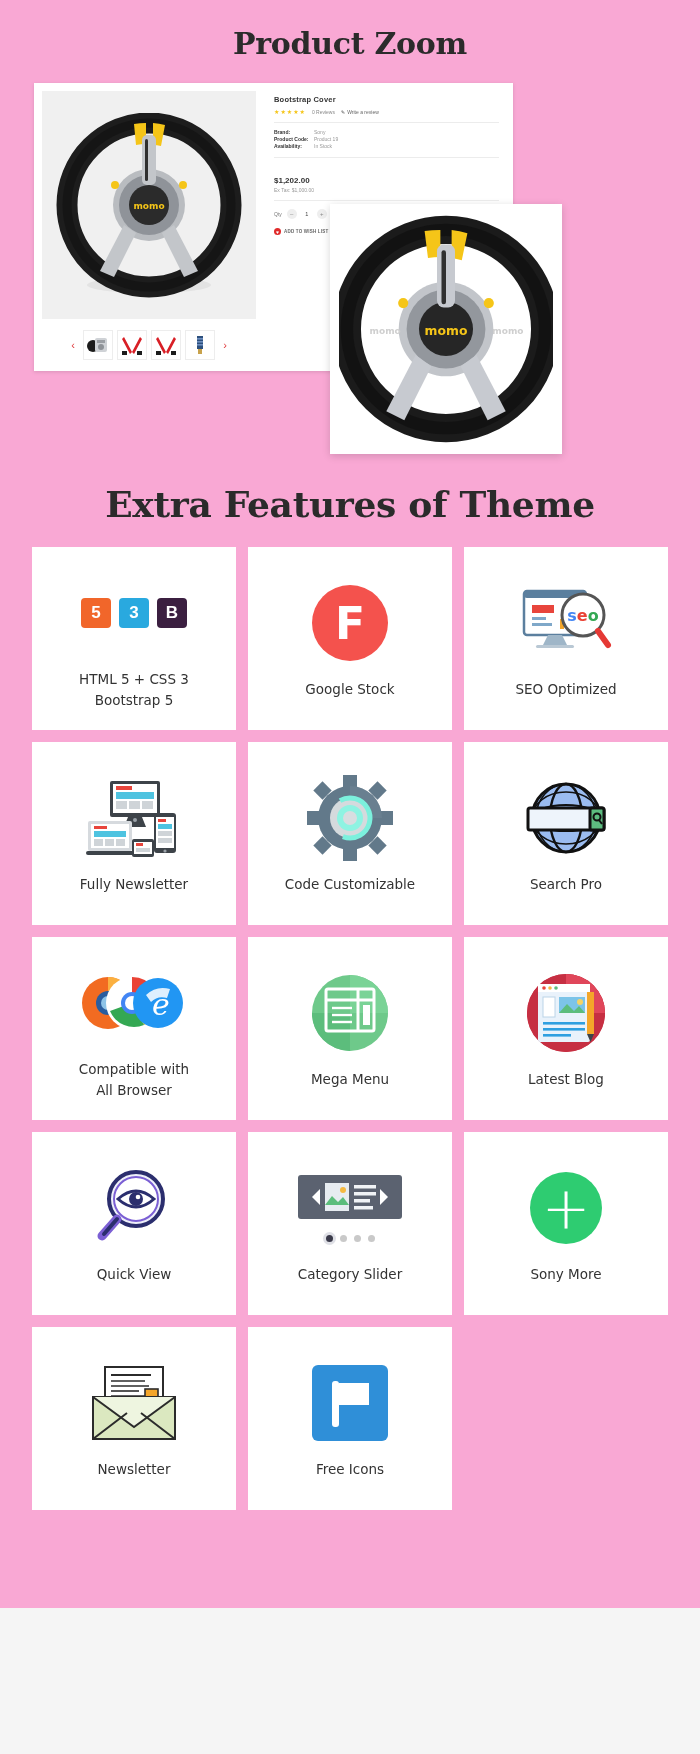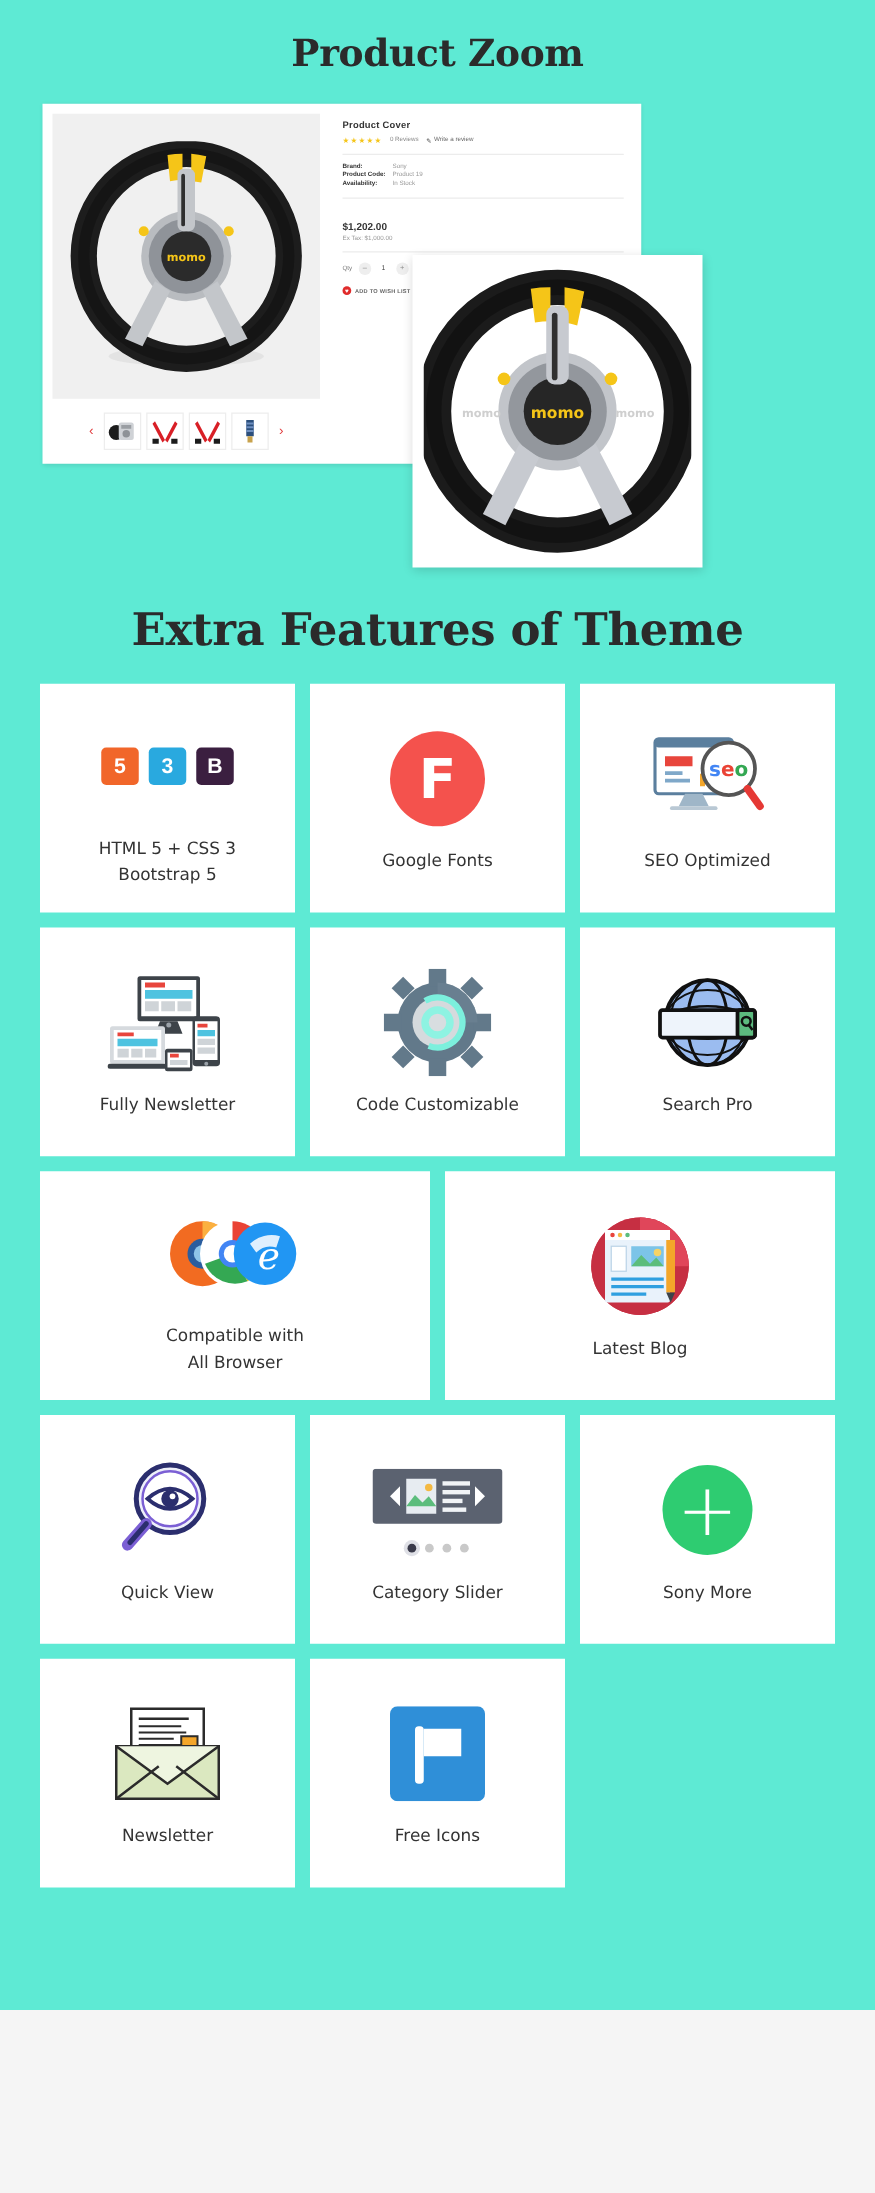--- a/index.html
+++ b/index.html
@@ -3,21 +3,21 @@
 <meta charset="utf-8">
 <style>
   * { box-sizing: border-box; margin: 0; padding: 0; }
   html, body {
     width: 700px;
     height: 1754px;
     background: #f5f5f5;
     font-family: "Liberation Sans", sans-serif;
     overflow: hidden;
   }
-  .page { position: relative; width: 700px; height: 1608px; background: #5eead4; }
+  .page { position: relative; width: 700px; height: 1608px; background: #f9a8d4; }
 
   
   .section-title {
     text-align: center;
     font-family: "DejaVu Serif", "Liberation Serif", serif;
     font-weight: bold;
     color: #2b2b2b;
     letter-spacing: -0.3px;
   }
   #product-zoom-title { font-size: 30px; padding-top: 26px; }
@@ -205,21 +205,21 @@
               <rect x="9" y="10" width="6" height="1.6" fill="#6e8fc0"></rect>
               <rect x="10" y="15" width="4" height="5" fill="#c8a24c"></rect>
             </svg>
           </div>
 
           <span class="carousel-arrow">›</span>
         </div>
       </div>
 
       <div class="pc-right">
-        <div class="prod-name">Product Cover</div>
+        <div class="prod-name">Bootstrap Cover</div>
 
         <div class="prod-rating-row">
           <span class="stars">★★★★★</span>
           <span class="reviews-txt">0 Reviews</span>
           <span class="write-review">
             <span class="pencil">✎</span>
             <span>Write a review</span>
           </span>
         </div>
 
@@ -309,21 +309,21 @@
         <div class="flabel">
           <span>HTML 5 + CSS 3</span><br>
           <span>Bootstrap 5</span>
         </div>
       </div>
 
       <div class="fcard">
         <div class="ficon">
           <span class="gf-circle">F</span>
         </div>
-        <div class="flabel">Google Fonts</div>
+        <div class="flabel">Google Stock</div>
       </div>
 
       <div class="fcard">
         <div class="ficon">
           <svg width="92" height="80" viewBox="0 0 92 80">
             <rect x="4" y="8" width="62" height="44" rx="3" fill="#fff" stroke="#5b7f9e" stroke-width="2.5"></rect>
             <rect x="4" y="8" width="62" height="7" rx="3" fill="#5b7f9e"></rect>
             <rect x="12" y="22" width="22" height="8" fill="#e8453c"></rect>
             <rect x="12" y="34" width="14" height="3" fill="#7fa8c9"></rect>
             <rect x="12" y="40" width="20" height="3" fill="#7fa8c9"></rect>
@@ -442,20 +442,37 @@
             <path d="M64 30 a25 25 0 0 1 24 -6 l-3 9 a16 16 0 0 0 -16 4 z" fill="#fff" opacity="0.85"></path>
             <text x="79" y="50" font-size="30" fill="#fff" text-anchor="middle" font-family="DejaVu Serif, serif" font-style="italic">e</text>
           </svg>
         </div>
         <div class="flabel">
           <span>Compatible with</span><br>
           <span>All Browser</span>
         </div>
       </div>
 
+      <div class="fcard">
+        <div class="ficon">
+          <svg width="80" height="80" viewBox="0 0 80 80">
+            <circle cx="40" cy="40" r="38" fill="#6ec98a"></circle>
+            <path d="M40 2 A38 38 0 0 1 78 40 L40 40 Z" fill="#7ad396"></path>
+            <path d="M2 40 A38 38 0 0 0 40 78 L40 40 Z" fill="#5cbd7c"></path>
+            <rect x="16" y="16" width="48" height="42" rx="2" fill="none" stroke="#fff" stroke-width="3"></rect>
+            <line x1="16" y1="27" x2="64" y2="27" stroke="#fff" stroke-width="3"></line>
+            <line x1="48" y1="16" x2="48" y2="58" stroke="#fff" stroke-width="3"></line>
+            <line x1="22" y1="35" x2="42" y2="35" stroke="#fff" stroke-width="2.4"></line>
+            <line x1="22" y1="42" x2="42" y2="42" stroke="#fff" stroke-width="2.4"></line>
+            <line x1="22" y1="49" x2="42" y2="49" stroke="#fff" stroke-width="2.4"></line>
+            <rect x="53" y="32" width="7" height="20" fill="#fff"></rect>
+          </svg>
+        </div>
+        <div class="flabel">Mega Menu</div>
+      </div>
 
       <div class="fcard">
         <div class="ficon">
           <svg width="82" height="82" viewBox="0 0 82 82">
             <circle cx="41" cy="41" r="39" fill="#d0364a"></circle>
             <circle cx="41" cy="41" r="39" fill="#c62f42" clip-path="none"></circle>
             <path d="M41 2 A39 39 0 0 1 80 41 L41 41 Z" fill="#e0465a"></path>
             <rect x="13" y="12" width="52" height="58" rx="2" fill="#e9f2fb"></rect>
             <rect x="13" y="12" width="52" height="8" fill="#fff"></rect>
             <circle cx="19" cy="16" r="1.8" fill="#e8453c"></circle>

